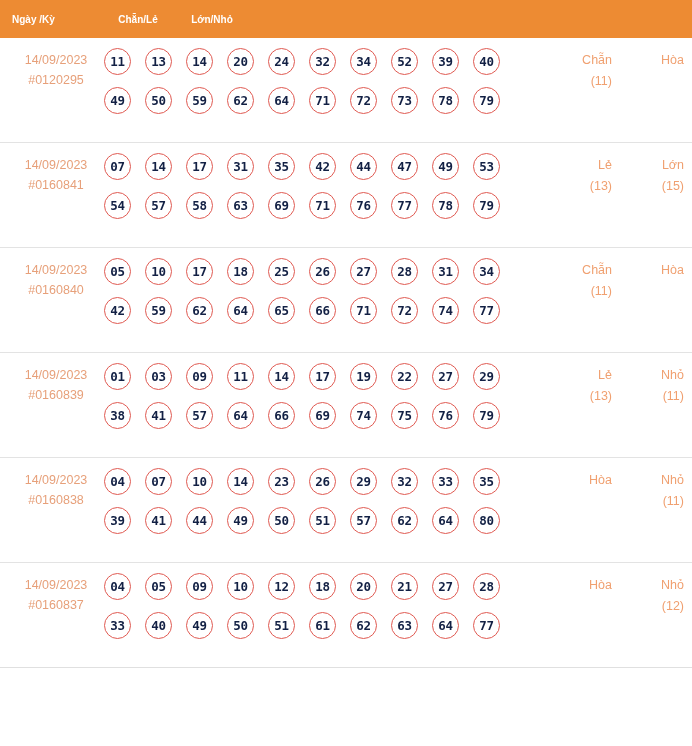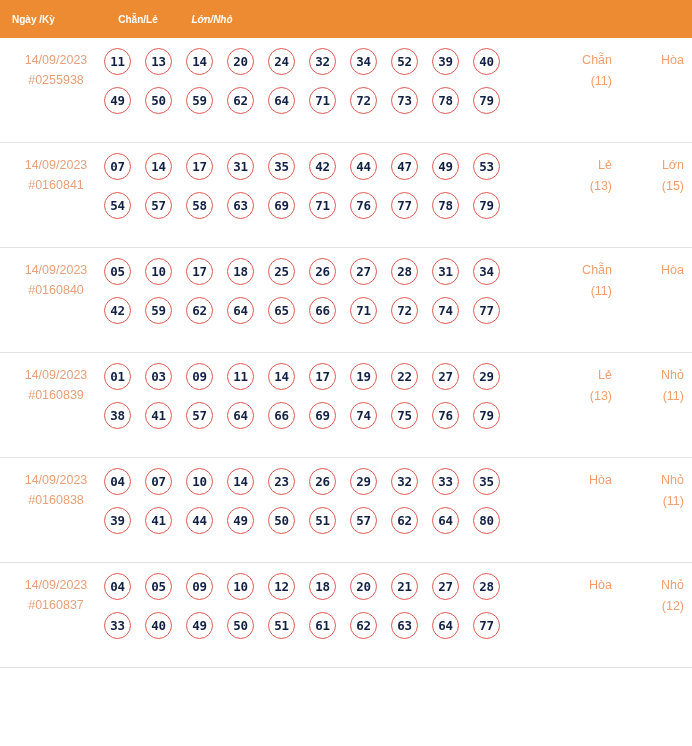--- a/index.html
+++ b/index.html
@@ -41,21 +41,20 @@
   .th-oddeven {
     width: 76px;
     text-align: center;
     box-sizing: border-box;
   }
   .th-bigsmall {
     width: 80px;
     text-align: center;
     box-sizing: border-box;
     padding-right: 8px;
-    font-style: italic;
   }
 
   
   .row {
     display: flex;
     align-items: flex-start;
     border-bottom: 1px solid #e3e3e3;
     box-sizing: border-box;
     padding-top: 10px;
     padding-bottom: 8px;
@@ -138,21 +137,21 @@
   <div class="table-header">
     <div class="th-date">Ngày /Kỳ</div>
     <div class="th-oddeven">Chẵn/Lẻ</div>
     <div class="th-bigsmall">Lớn/Nhỏ</div>
   </div>
 
   <div id="rows-container">
       <div class="row">
         <div class="cell-date">
           <span class="date-line">14/09/2023</span>
-          <span class="draw-line">#0255938</span>
+          <span class="draw-line">#0120295</span>
         </div>
         <div class="cell-result">
           <div class="ball-line">
             <span class="ball">11</span>
             <span class="ball">13</span>
             <span class="ball">14</span>
             <span class="ball">20</span>
             <span class="ball">24</span>
             <span class="ball">32</span>
             <span class="ball">34</span>

